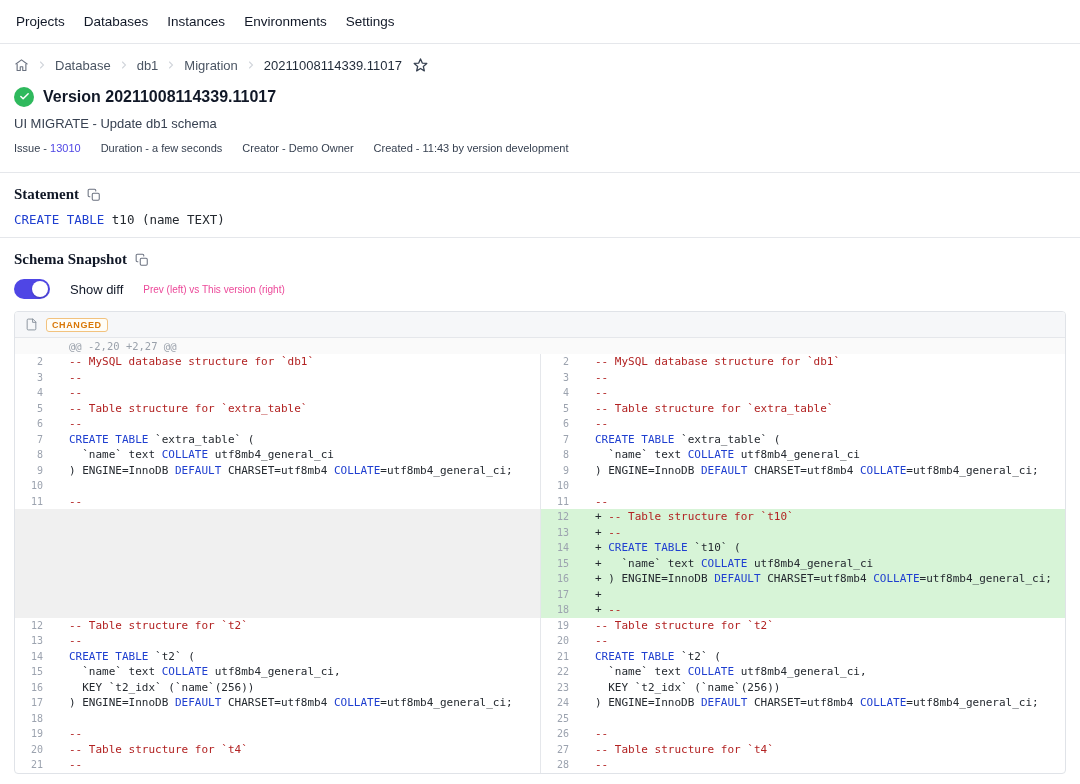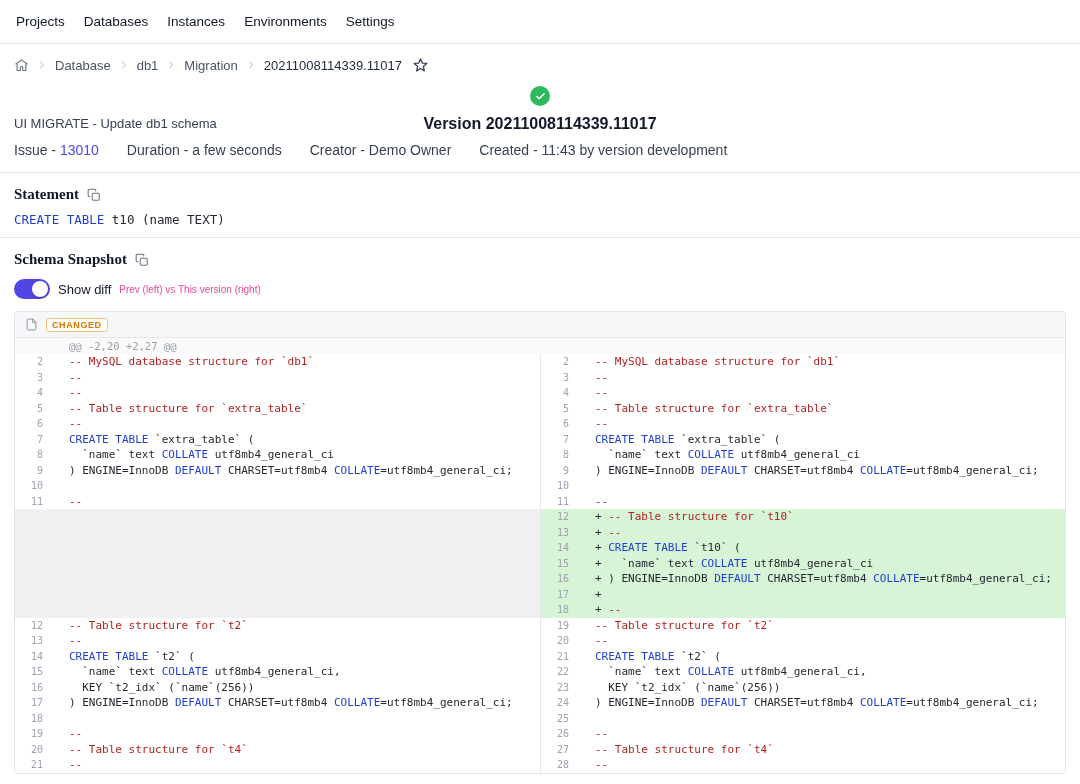--- a/index.html
+++ b/index.html
@@ -26,39 +26,39 @@
             justify-content:center; letter-spacing:.3px; cursor:pointer; }
 
   
   .breadcrumb { display:flex; align-items:center; gap:7px; padding:0 14px; margin-top:12px;
                 height:18px; font-size:13px; color:#4b5563; }
   .bc-last { color:#1f2937; }
   .bc-star { display:flex; align-items:center; margin-left:4px; cursor:pointer; }
   .icon { display:inline-flex; align-items:center; justify-content:center; }
 
   
-  .version-row { display:flex; align-items:center; gap:9px; padding:0 14px; margin-top:12px; height:21px;flex-direction:column; }
+  .version-row { display:flex; align-items:center; gap:9px; padding:0 14px; margin-top:12px; height:21px; }
   .check-circle { width:20px; height:20px; border-radius:50%; background:var(--success,#22c55e);
                   display:flex; align-items:center; justify-content:center; flex:0 0 20px; }
   .version-title { font-size:16px; font-weight:700; color:#111827; }
   .subtitle { padding:0 14px; margin-top:9px; font-size:13px; color:#374151; height:16px; }
-  .meta-row { padding:0 14px; margin-top:10px; display:flex; gap:28px; font-size:14px; color:#374151; height:16px; }
+  .meta-row { padding:0 14px; margin-top:10px; display:flex; gap:20px; font-size:11px; color:#374151; height:16px; }
   .meta-link { color:var(--accent,#4f46e5); }
 
   .divider { height:1px; background:#e5e7eb; margin-top:14px; }
 
   
   .section-heading { display:flex; align-items:center; gap:8px; padding:0 14px; margin-top:12px;
                      font-size:15px; font-weight:600; color:#111827; height:19px;font-family:Liberation Serif, serif; }
   .copy-btn { display:flex; align-items:center; cursor:pointer; }
   .statement-sql { padding:0 14px; margin-top:8px; padding-bottom:10px;
                    font-family:"DejaVu Sans Mono", monospace; font-size:12.5px; color:#24292f; }
   .divider-flush { height:1px; background:#e5e7eb; }
 
-  .toggle-row { display:flex; align-items:center; gap:8px; padding:0 14px; margin-top:9px; height:22px; }
+  .toggle-row { display:flex; align-items:center; gap:20px; padding:0 14px; margin-top:9px; height:22px; }
   .toggle { width:36px; height:20px; border-radius:10px; background:var(--accent,#4f46e5);
             position:relative; cursor:pointer; flex:0 0 36px; }
   .toggle .knob { position:absolute; top:2px; right:2px; width:16px; height:16px;
                   background:#fff; border-radius:50%; box-shadow:0 1px 2px rgba(0,0,0,.2); }
   .toggle-label { font-size:13px; font-weight:500; color:#111827; }
   .toggle-hint { font-size:10px; color:#ec4899; }
 
   
   .diff-box { margin:11px 14px 4px; border:1px solid #e0e3e8; border-radius:4px; overflow:hidden; background:#fff; }
   .diff-header { height:26px; background:#f6f7f9; border-bottom:1px solid #e5e7eb;

